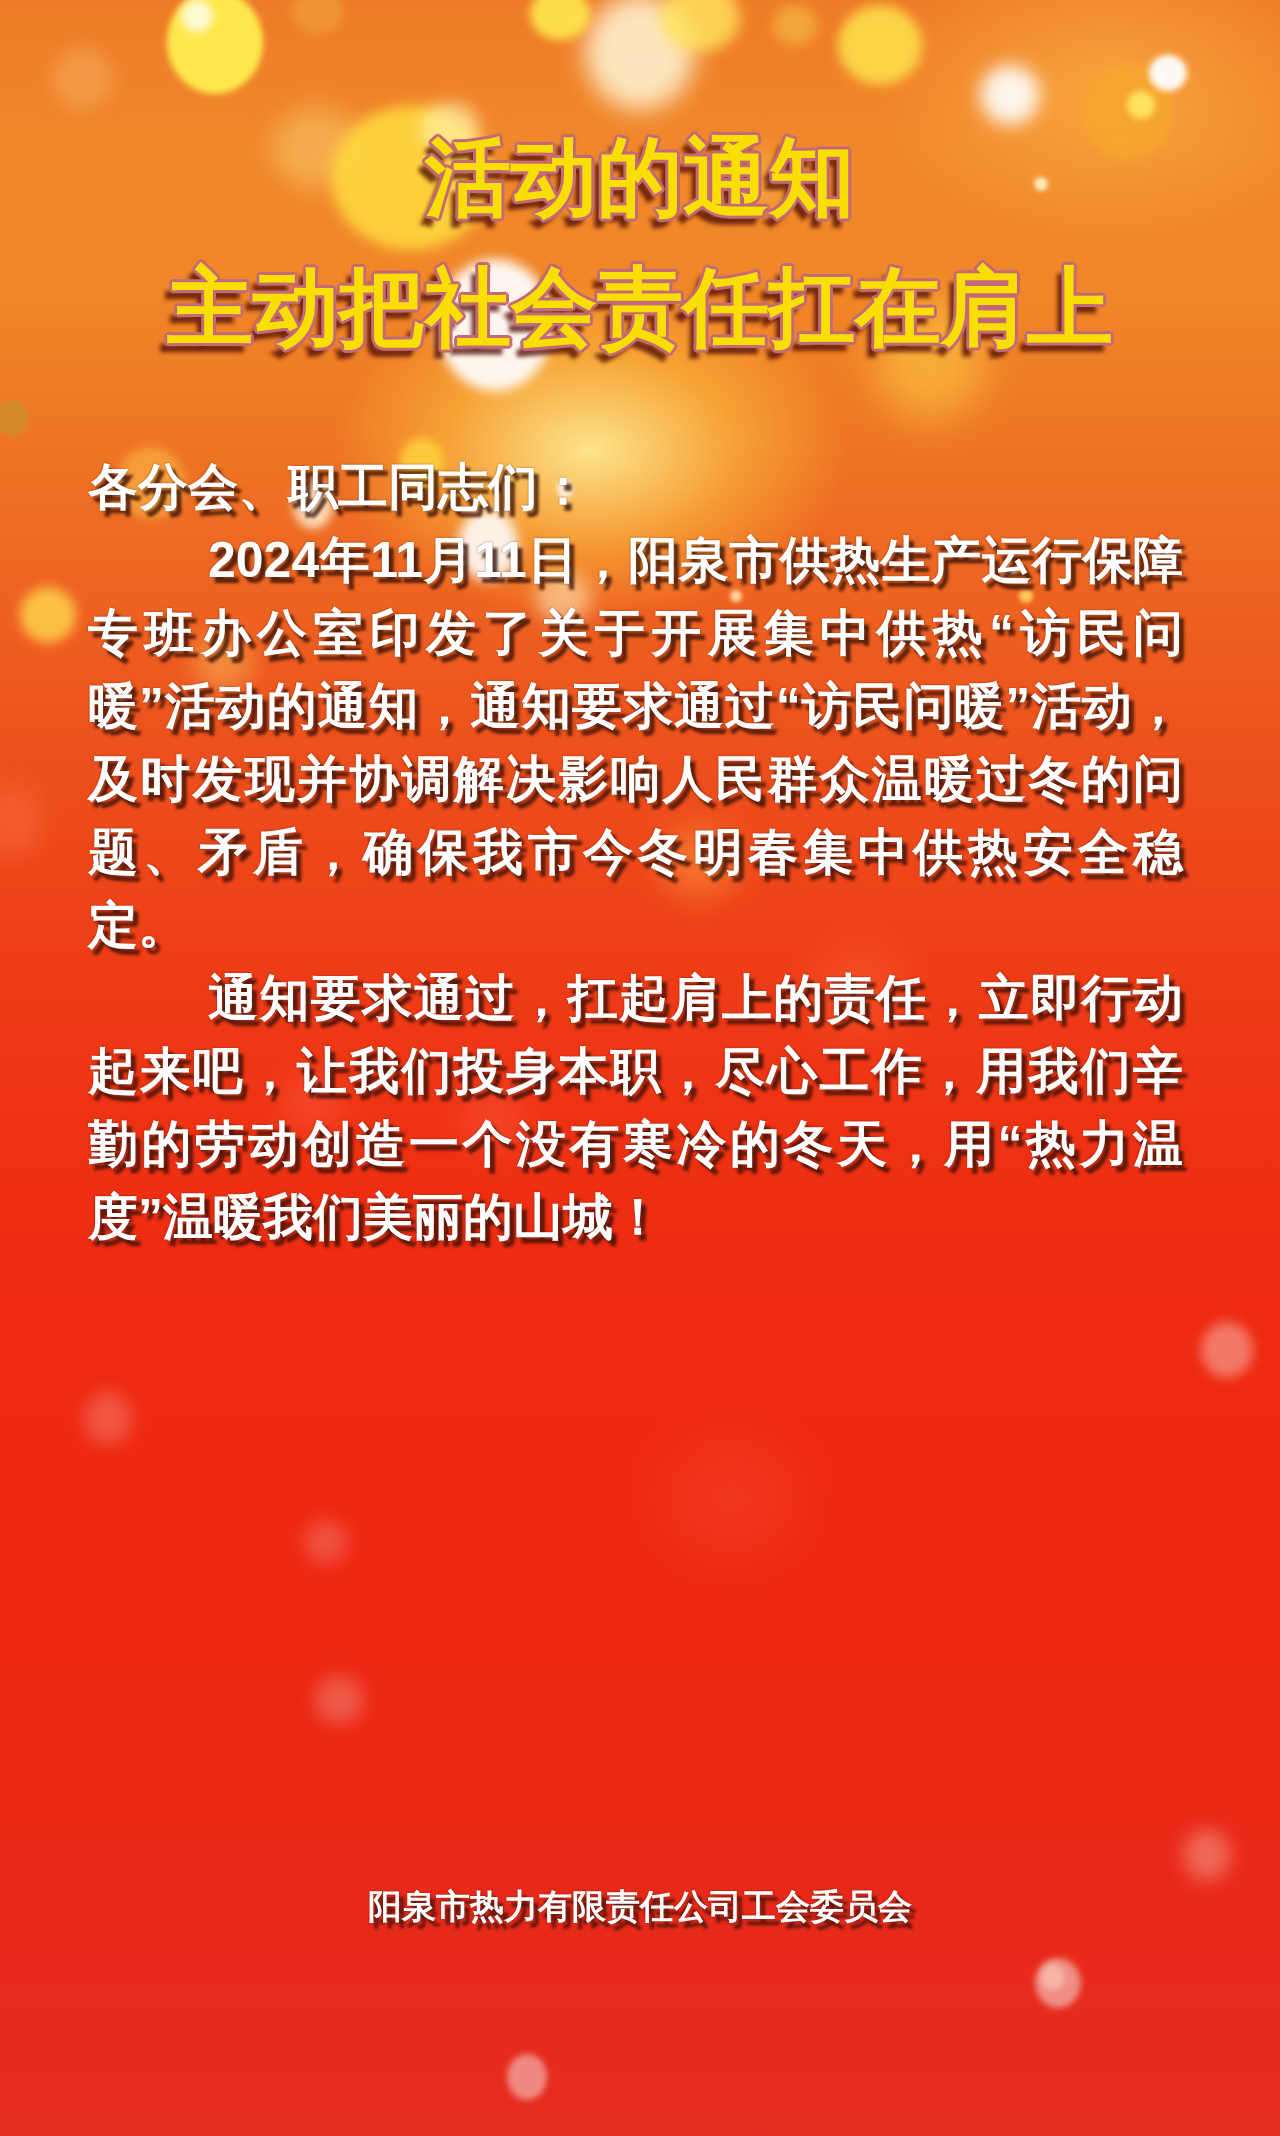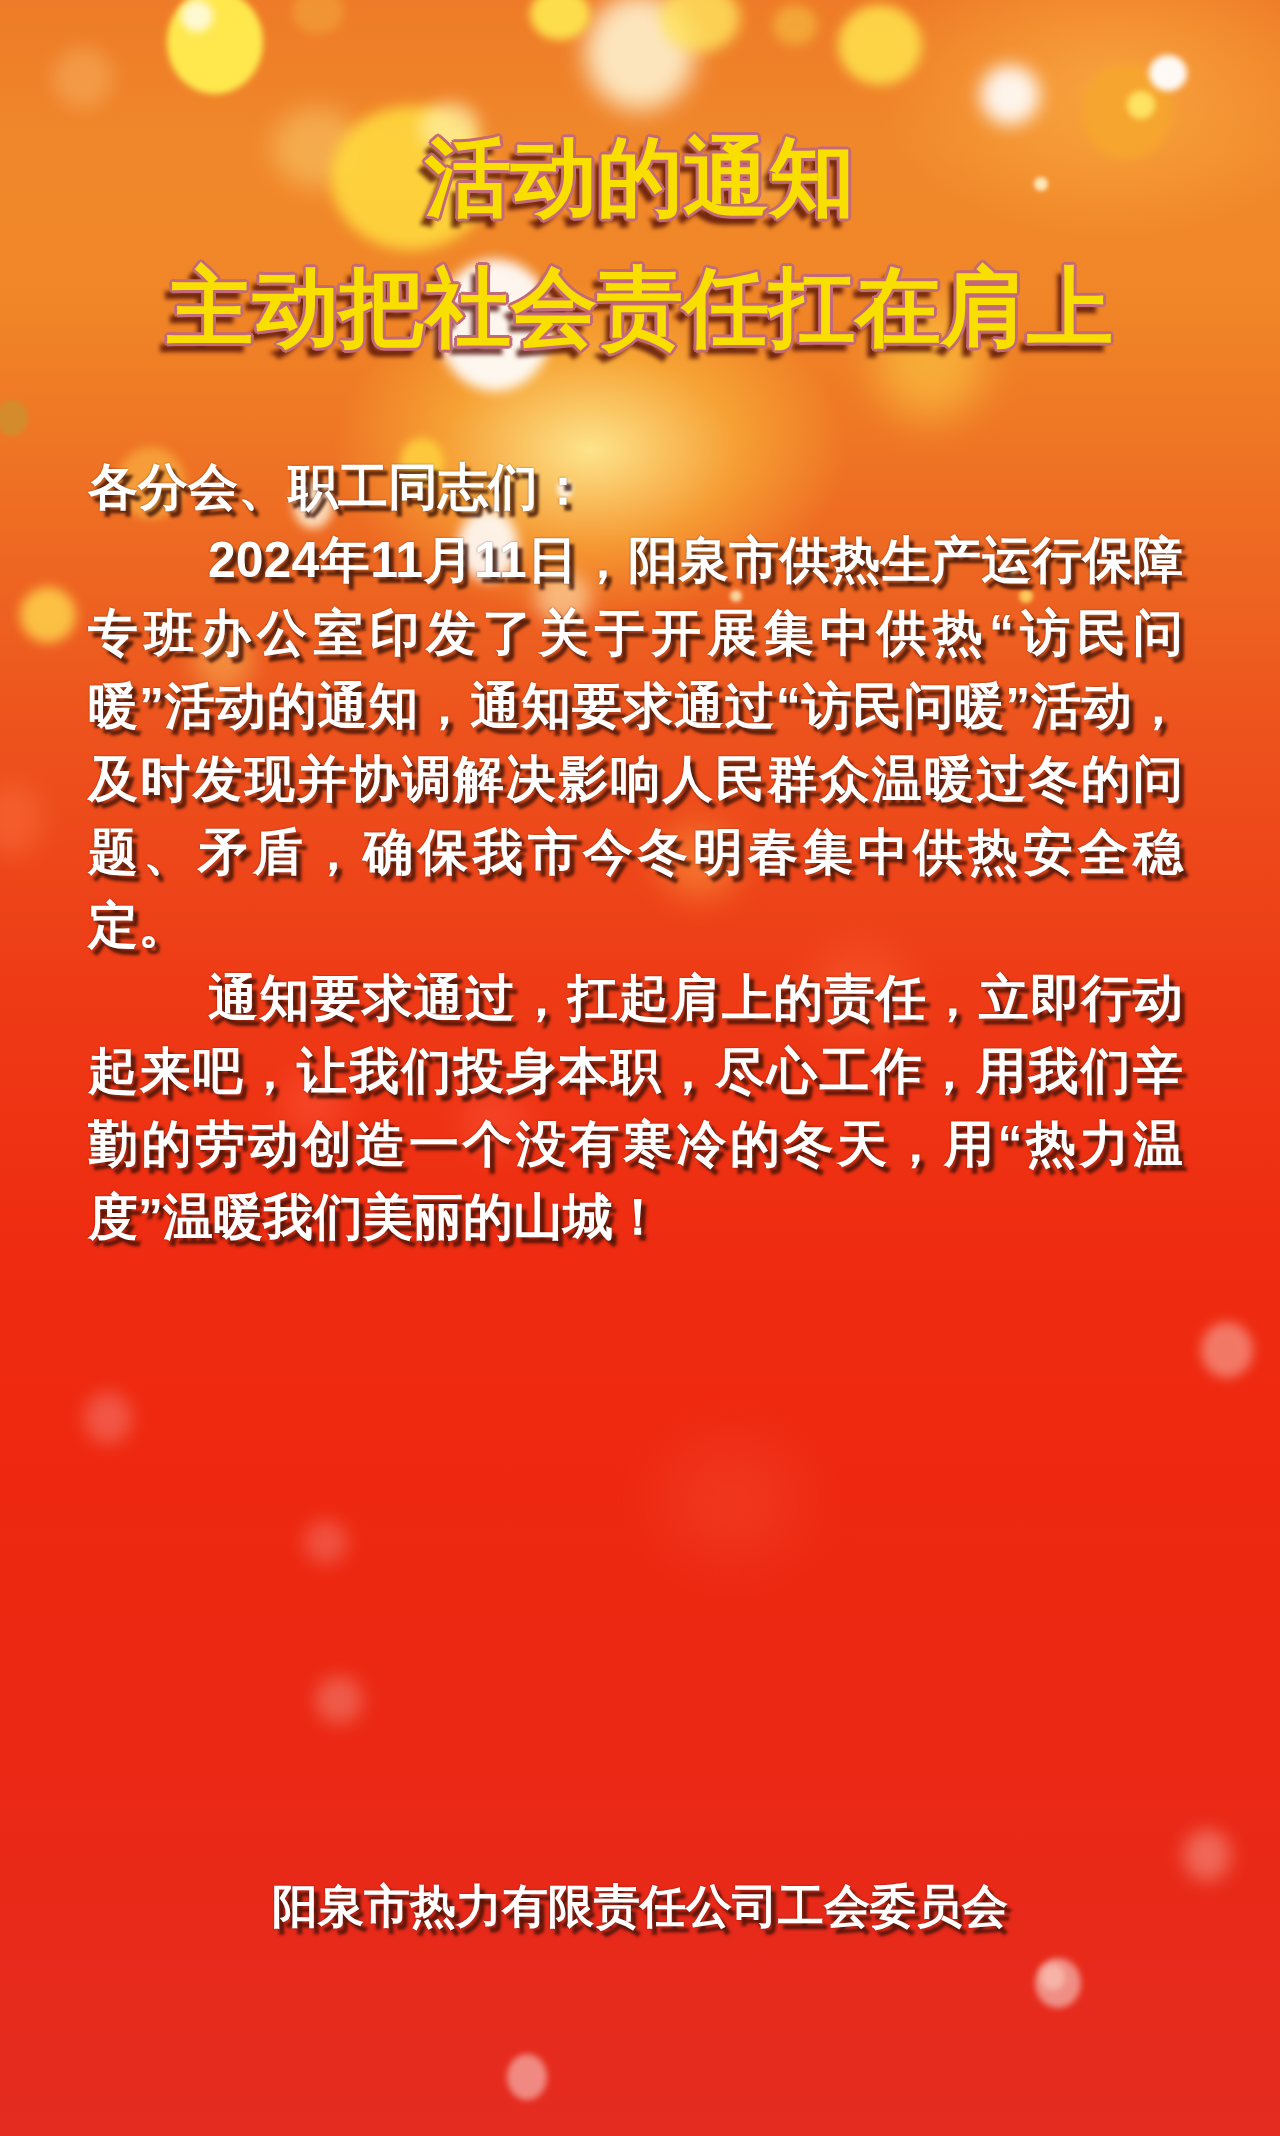--- a/index.html
+++ b/index.html
@@ -95,21 +95,21 @@
   }
   .footer-block {
     position: absolute;
     top: 1868px;
     left: 0;
     width: 100%;
     text-align: center;
     z-index: 3;
   }
   .footer-line {
-    font-size: 46px;
+    font-size: 34px;
     line-height: 77px;
     font-weight: 700;
     color: #ffffff;
     text-shadow:
       0 0 2px rgba(60, 20, 8, 0.6),
       5px 6px 3px rgba(55, 18, 8, 0.8);
   }
 </style>
 </head>
 <body>

